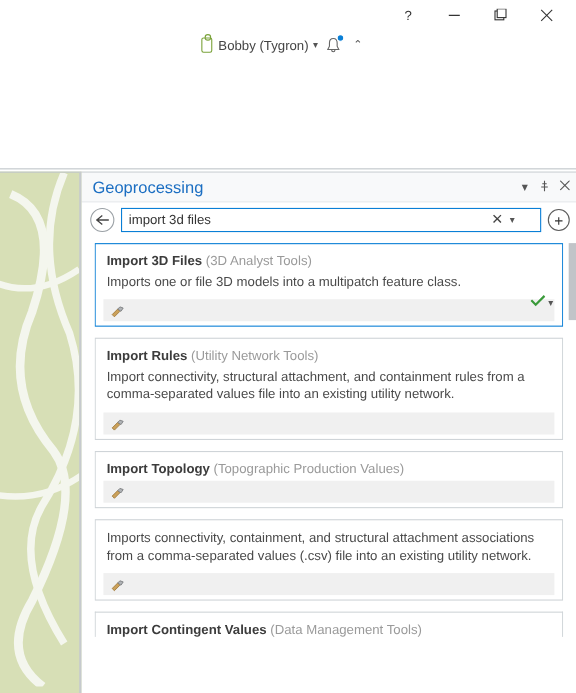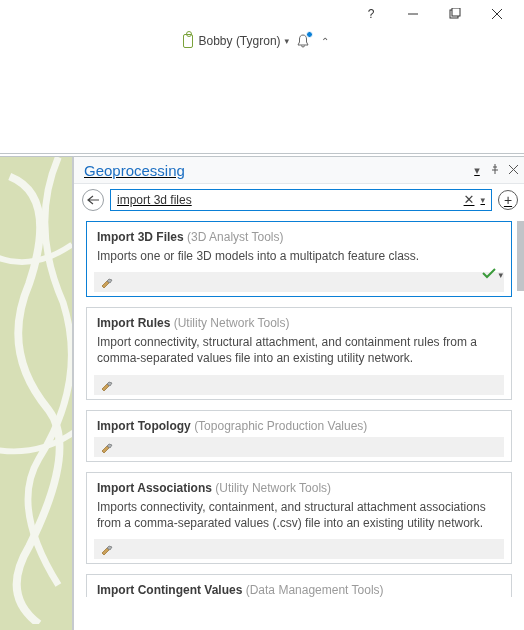--- a/index.html
+++ b/index.html
@@ -53,21 +53,20 @@
   }
   .mapstrip {
     width:74px; background:#d7dfb6; border-top:1px solid #bfc5c9;
     border-right:2px solid #c6cace; position:relative; overflow:hidden;
   }
   .mapstrip svg { position:absolute; inset:0; }
 
   .panel {
     flex:1; display:flex; flex-direction:column; background:#fff;
     border-top:1px solid #bfc5c9;
-    text-decoration:underline;
   }
 
   
   .panel-header {
     height:26px; display:flex; align-items:center; justify-content:space-between;
     padding:0 4px 0 10px; background:#f8f9fa;
   }
   .panel-header .title {
     color:#1b6ec2; font-size:15px;
   }
@@ -78,21 +77,21 @@
   .searchrow {
     height:32px; display:flex; align-items:center; padding:0 6px 0 8px; gap:6px;
     border-top:1px solid #e4e7ea;
   }
   .backbtn {
     width:22px; height:22px; border:1px solid #9aa0a5; border-radius:50%;
     display:flex; align-items:center; justify-content:center; color:#444;
   }
   .searchbox {
     flex:1; height:22px; border:1px solid #0a7fd6; display:flex; align-items:center;
-    padding:0 4px 0 6px; font-size:12px; color:#333;
+    padding:0 21px 0 6px; font-size:12px; color:#333;
   }
   .searchbox .text { flex:1; }
   .searchbox .clear { color:#444; font-size:13px; padding:0 4px; }
   .searchbox .dd { font-size:9px; color:#555; padding:0 2px; }
   .addbtn {
     width:20px; height:20px; border:1.2px solid #5c5c5c; border-radius:50%;
     display:flex; align-items:center; justify-content:center; color:#333;
     font-size:14px; line-height:1;
   }
 
@@ -259,21 +258,20 @@
             <div class="toolbar">
               <span class="hammer">
                 <svg width="14" height="14" viewBox="0 0 14 14">
                   <path d="M2 11 L7 6 L9 8 L4 13 Z" fill="#cba15a" stroke="#a07a3a" stroke-width="0.8"></path>
                   <path d="M7 6 L9 4 L12 5 L10 8 Z" fill="#b0b3b6" stroke="#7a7c7e" stroke-width="0.8"></path>
                 </svg>
               </span>
             </div>
           </div>
           <div class="card">
-            <div class="titleline"><span class="tool"><span style="font-weight:700">Import</span> Associations</span> <span class="cat">(Utility Network Tools)</span></div>
             <div class="desc">Imports connectivity, containment, and structural attachment associations from a comma-separated values (.csv) file into an existing utility network.</div>
             <div class="toolbar">
               <span class="hammer">
                 <svg width="14" height="14" viewBox="0 0 14 14">
                   <path d="M2 11 L7 6 L9 8 L4 13 Z" fill="#cba15a" stroke="#a07a3a" stroke-width="0.8"></path>
                   <path d="M7 6 L9 4 L12 5 L10 8 Z" fill="#b0b3b6" stroke="#7a7c7e" stroke-width="0.8"></path>
                 </svg>
               </span>
             </div>
           </div>

